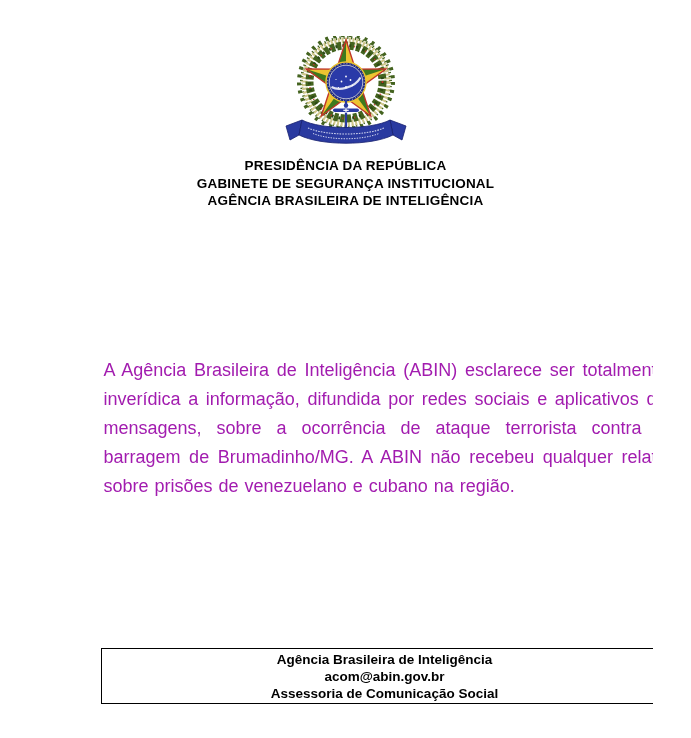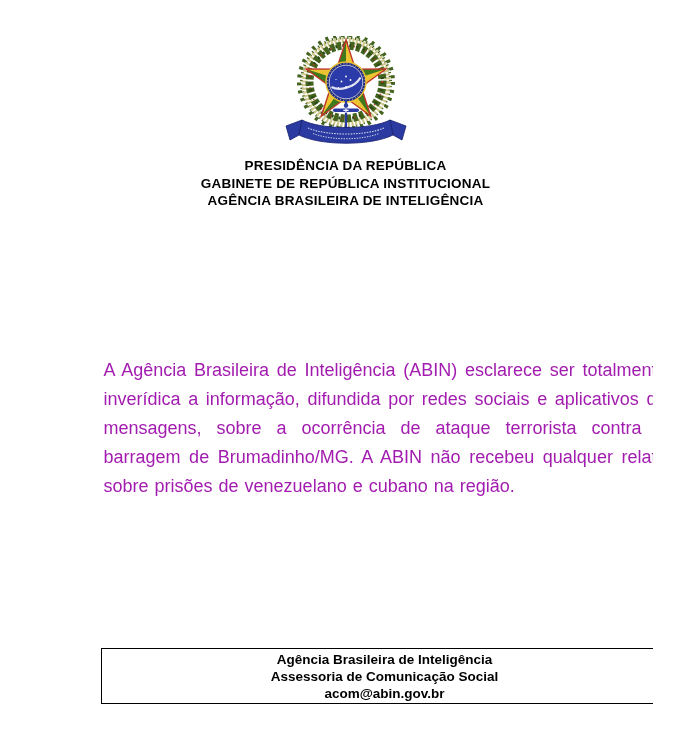--- a/index.html
+++ b/index.html
@@ -136,26 +136,26 @@
       <path d="M26,84 L10,90 L14,104 L23,99 Z" stroke-width="0.8" fill="#2a3aa0" stroke="#161f6e"></path>
       <path d="M114,84 L130,90 L126,104 L117,99 Z" stroke-width="0.8" fill="#2a3aa0" stroke="#161f6e"></path>
       <path d="M26,84 C45,94 95,94 114,84 L117,99 C95,110 45,110 23,99 Z" stroke-width="0.8" fill="#2a3aa0" stroke="#161f6e"></path>
       <path d="M32,92 C50,100 90,100 108,92" fill="none" stroke-width="1.1" stroke-dasharray="1.6 1.1" stroke="#cfd4ee"></path>
       <path d="M37,97.5 C55,104.5 85,104.5 103,97.5" fill="none" stroke-width="1" stroke-dasharray="1.4 1.2" stroke="#cfd4ee"></path>
     </g>
   </svg>
 
   <div class="letterhead">
     <div>PRESIDÊNCIA DA REPÚBLICA</div>
-    <div>GABINETE DE REPÚBLICA INSTITUCIONAL</div>
+    <div>GABINETE DE SEGURANÇA INSTITUCIONAL</div>
     <div>AGÊNCIA BRASILEIRA DE INTELIGÊNCIA</div>
   </div>
 
 
   <p class="doc-body">A Agência Brasileira de Inteligência (ABIN) esclarece ser totalmente inverídica a informação, difundida por redes sociais e aplicativos de mensagens, sobre a ocorrência de ataque terrorista contra a barragem de Brumadinho/MG. A ABIN não recebeu qualquer relato sobre prisões de venezuelano e cubano na região.</p>
 
   <div class="contact-box">
     <div class="line">Agência Brasileira de Inteligência</div>
+    <div class="line">acom@abin.gov.br</div>
     <div class="line">Assessoria de Comunicação Social</div>
-    <div class="line">acom@abin.gov.br</div>
   </div>
 
 </div>
 
 </body></html>

